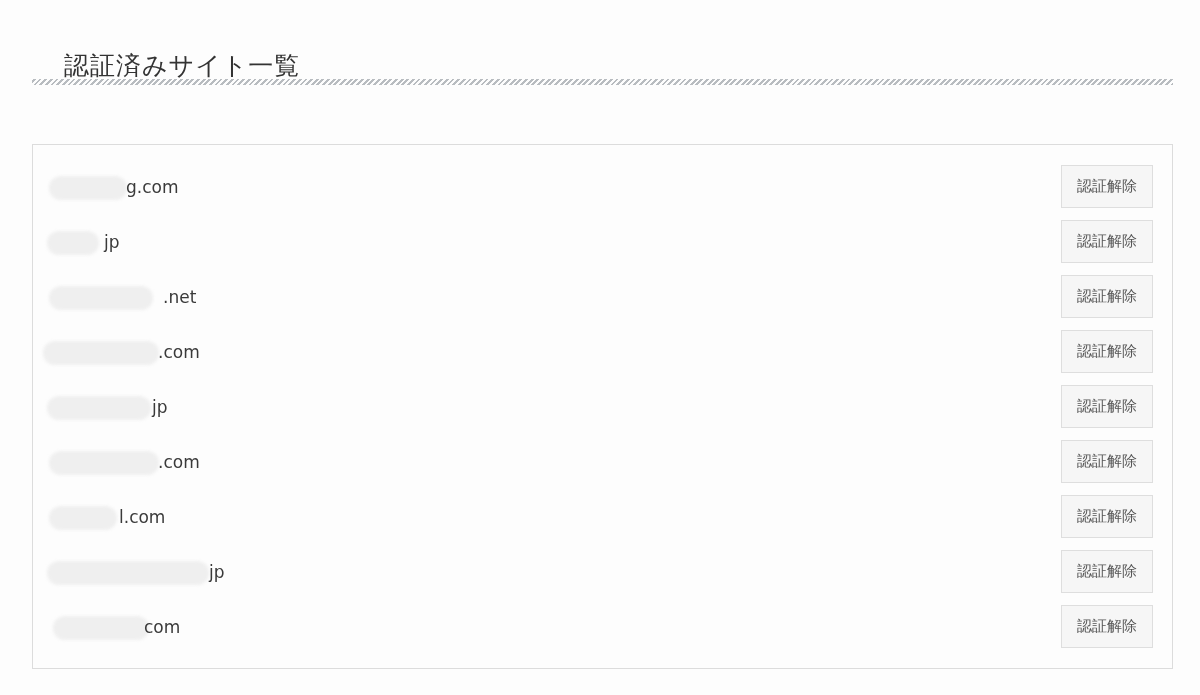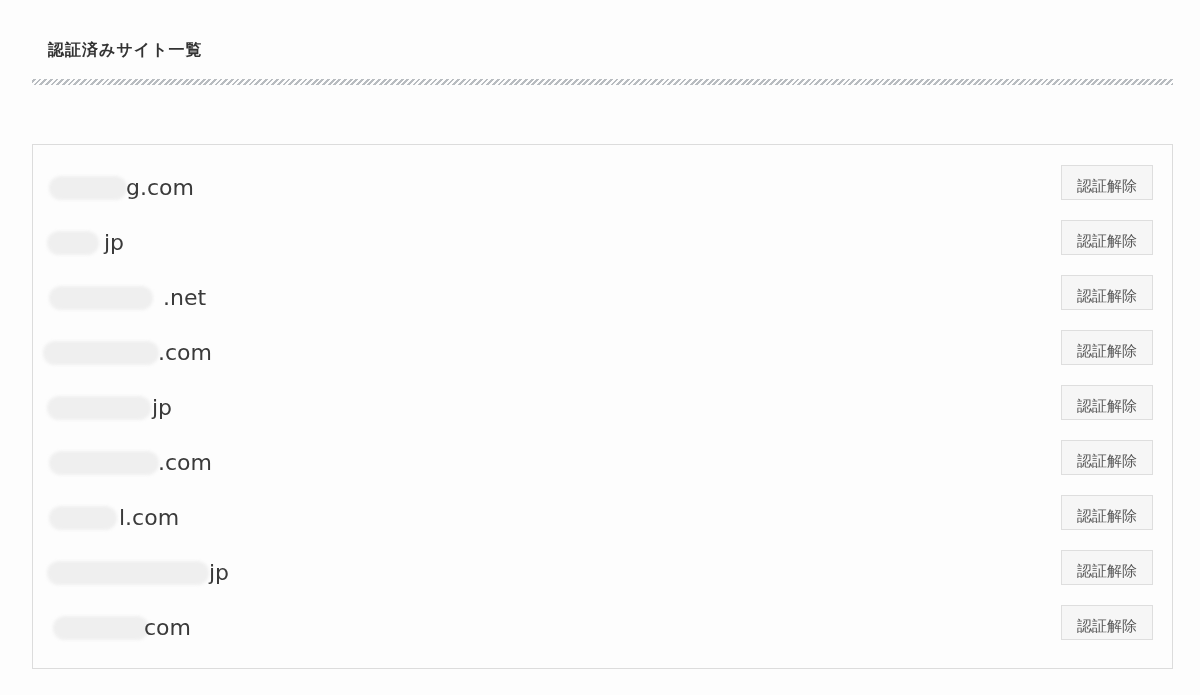--- a/index.html
+++ b/index.html
@@ -14,23 +14,23 @@
     }
     .page {
       position: relative;
       width: 1200px;
       height: 695px;
     }
     .title {
       position: absolute;
       left: 48px;
       top: 30px;
-      margin: 0;
-      font-size: 16px;
-      font-weight: bold;
+      margin: 16px;
+      font-size: 25px;
+      font-weight: normal;
       color: #333;
       letter-spacing: 1px;
       line-height: 40px;
     }
     .title-stripe {
       position: absolute;
       left: 32px;
       top: 79px;
       width: 1141px;
       height: 6px;
@@ -56,38 +56,38 @@
       position: absolute;
       left: 0;
       width: 1139px;
       height: 55px;
     }
     .site-name {
       position: absolute;
       top: 0;
       height: 45px;
       line-height: 45px;
-      font-size: 22px;
+      font-size: 17px;
       color: #3a3a3a;
       white-space: nowrap;
     }
     .blur-mask {
       position: absolute;
       top: 11px;
       height: 24px;
       border-radius: 14px;
       background: #efefef;
       filter: blur(1.5px);
     }
     .unverify-btn {
       position: absolute;
       right: 19px;
       top: 0;
       width: 92px;
-      height: 35px;
+      height: 43px;
       background: #f6f6f6;
       border: 1px solid #dedede;
       box-sizing: border-box;
       font-size: 15px;
       color: #555;
       text-align: center;
       line-height: 41px;
       cursor: pointer;
       font-family: "DejaVu Sans", "Liberation Sans", sans-serif;
       padding: 0;

